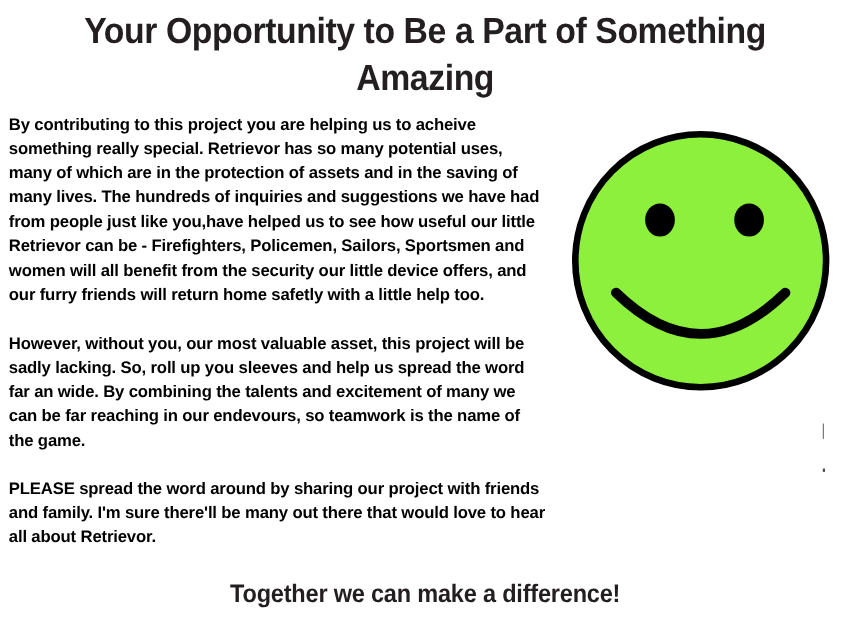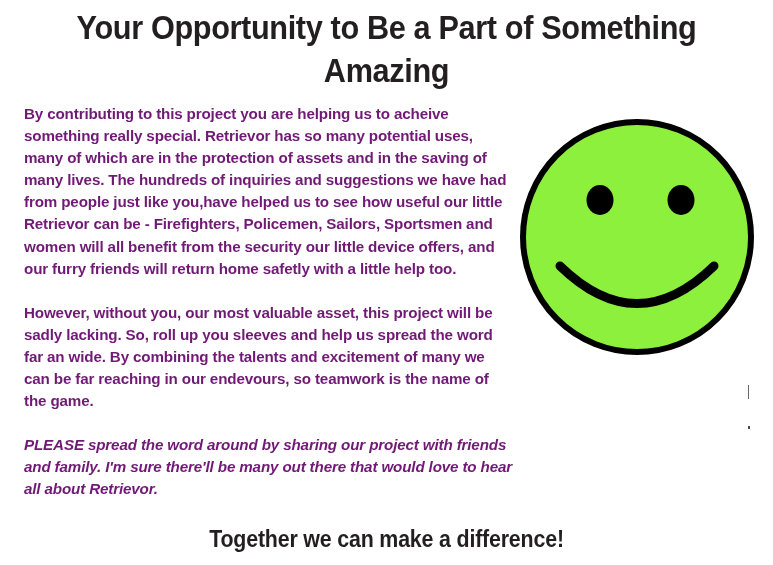--- a/index.html
+++ b/index.html
@@ -36,36 +36,35 @@
     color: #231f20;
     letter-spacing: -0.4px;
     transform: scaleX(0.93);
     transform-origin: 50% 0;
     margin: 0;
   }
 
   
   .copy {
     position: absolute;
-    left: 24px;
+    left: 8px;
     top: 103px;
     width: 490px;
     font-family: "Liberation Sans", sans-serif;
     font-weight: bold;
     font-size: 15.2px;
     line-height: 22.1px;
-    color: #701a75;
+    color: #000000;
     letter-spacing: -0.15px;
   }
   .copy p {
     margin: 0 0 22px 0;
   }
   .copy p:last-child {
     margin-bottom: 4px;
-    font-style: italic;
   }
 
   
   .smiley-wrap {
     position: absolute;
     left: 518px;
     top: 116px;
     width: 240px;
     height: 242px;
   }

